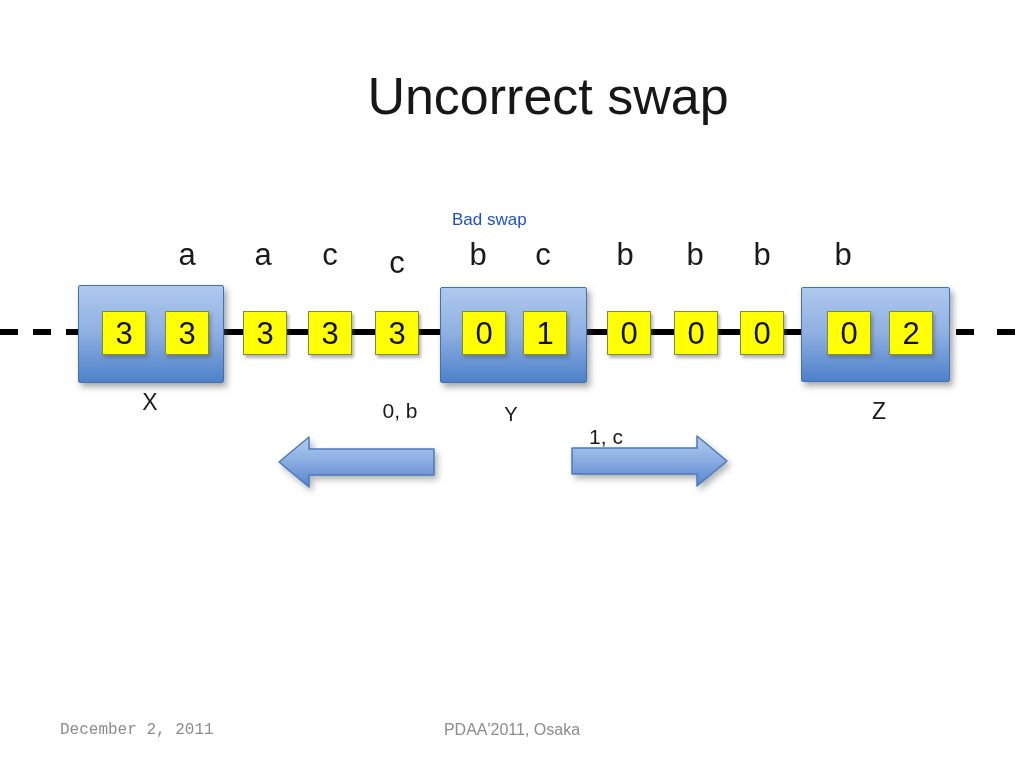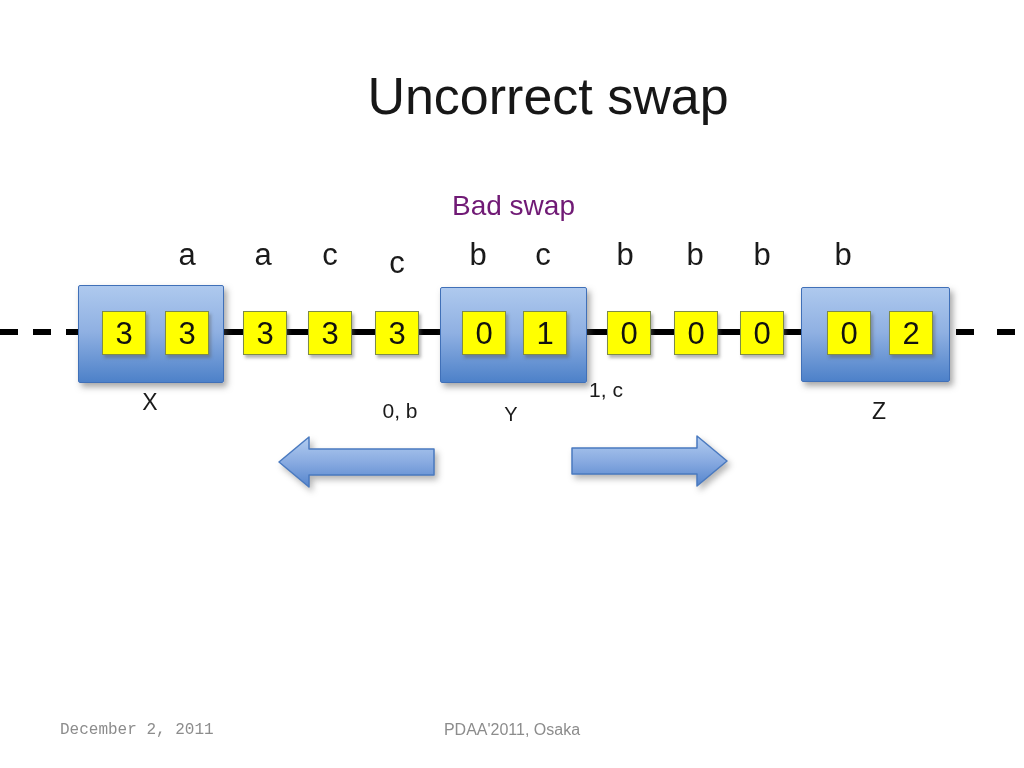--- a/index.html
+++ b/index.html
@@ -5,21 +5,21 @@
   html,body{margin:0;padding:0;background:#fff;}
   .slide{
     position:relative;width:1024px;height:768px;background:#ffffff;overflow:hidden;
     font-family:"Liberation Sans",sans-serif;color:#171717;
   }
   .title{
     position:absolute;left:0;top:66px;width:1024px;text-align:center;
     font-size:52px;font-weight:400;color:#171717;letter-spacing:0px;padding-left:36px;
   }
   .annotation{
-    position:absolute;left:452px;top:190px;font-size:28px;color:#701a75;
+    position:absolute;left:452px;top:210px;font-size:17px;color:#1d4ed8;
   }
   
   .letter{
     position:absolute;top:237px;font-size:31px;color:#1a1a1a;transform:translateX(-50%);
   }
   .letter.l4{top:245px;}
   
   .line-solid{
     position:absolute;left:78px;top:329px;width:870px;height:6px;background:#000;z-index:1;
   }
@@ -51,21 +51,21 @@
   .state-label{position:absolute;font-size:23px;color:#1a1a1a;transform:translateX(-50%);}
   .lab-x{left:150px;top:389px;}
   .lab-y{left:511px;top:403px;font-size:20px;}
   .lab-z{left:879px;top:398px;}
   
   .arrow{position:absolute;width:158px;height:52px;filter:drop-shadow(3px 4px 3px rgba(90,90,90,0.45));}
   .arrow-left{left:278px;top:436px;}
   .arrow-right{left:570px;top:435px;}
   .arrow-label{position:absolute;font-size:21px;color:#1a1a1a;transform:translateX(-50%);}
   .al-left{left:400px;top:399px;}
-  .al-right{left:606px;top:378px;}
+  .al-right{left:606px;top:425px;}
   
   .footer-date{position:absolute;left:60px;top:721px;font-size:16px;color:#8c8c8c;font-family:Liberation Mono, monospace;}
   .footer-venue{position:absolute;left:0;top:721px;width:1024px;text-align:center;font-size:16px;color:#8c8c8c;}
 </style>
 </head>
 <body>
 
 <div class="slide">
 
   <div class="title">Uncorrect swap</div>

